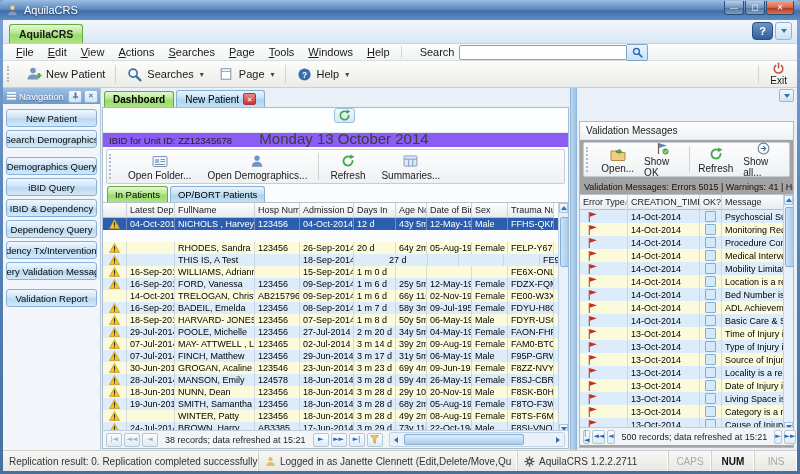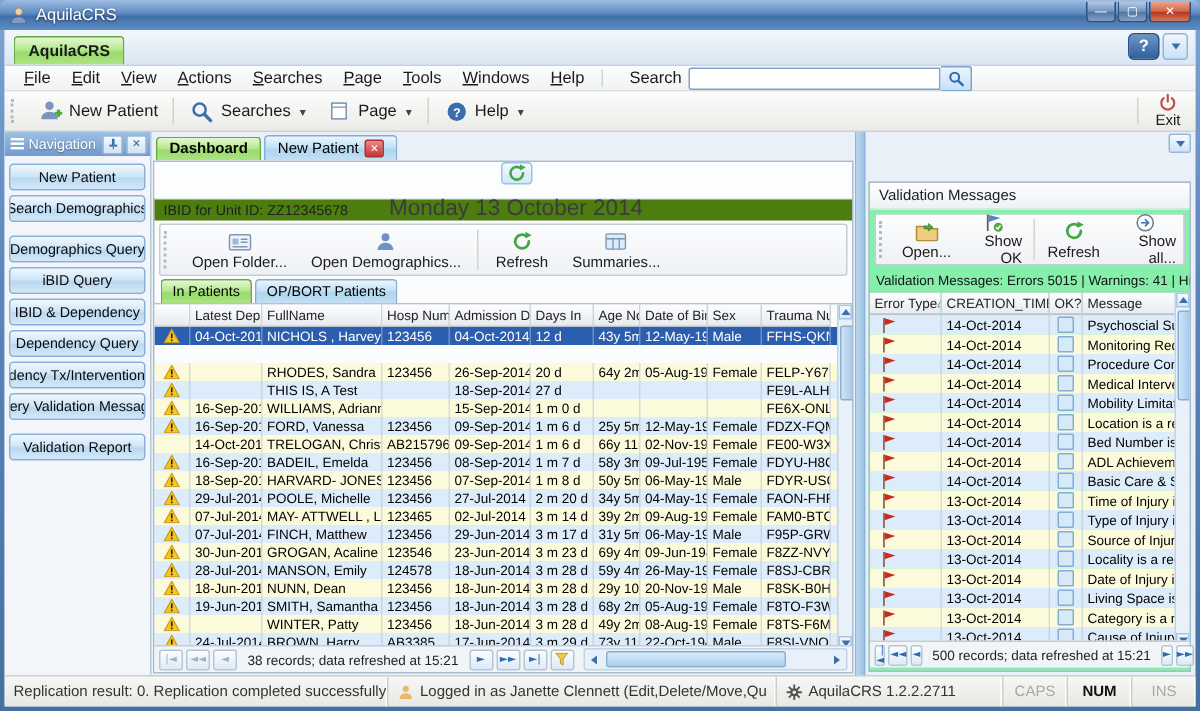--- a/index.html
+++ b/index.html
@@ -68,21 +68,21 @@
   .dtab{font-size:10px;padding:2px 8px;border:1px solid #85aed4;border-bottom:none;border-radius:3px 3px 0 0;margin-right:2px;
        background:linear-gradient(180deg,#eaf5fd,#c5e1f5 45%,#aed5ef 55%,#c3e0f4);display:flex;align-items:center;gap:4px;}
   .dtab.active{background:linear-gradient(180deg,#e4f8d2,#b6e88f 45%,#98dc6b 55%,#ace383);border-color:#6aa844;font-weight:bold;}
   .closebox{width:11px;height:10px;border-radius:2px;border:1px solid #a33;background:linear-gradient(#e88,#c33);color:#fff;font-size:7px;
        display:flex;align-items:center;justify-content:center;line-height:7px;}
   .dashpanel{position:absolute;top:19px;left:1px;right:1px;bottom:2px;background:#fafcfd;border:1px solid #a9bccd;box-sizing:border-box;}
   .daterow{height:24px;display:flex;align-items:center;gap:7px;padding-left:17px;background:#fbfdfe;flex-direction:column;}
   .refbtn{width:19px;height:18px;border:1px solid #9cc0de;border-radius:3px;background:linear-gradient(#f0f8fe,#d3e9f8);
        display:flex;align-items:center;justify-content:center;}
   .datetitle{font-size:15px;color:#3c3c3c;}
-  .unitrow{height:14px;border-top:1px solid #e3e9ef;display:flex;align-items:center;padding-left:6px;font-size:9.5px;color:#222;background:#4d7c0f;}
+  .unitrow{height:14px;border-top:1px solid #e3e9ef;display:flex;align-items:center;padding-left:6px;font-size:9.5px;color:#222;background:#8b5cf6;}
   .actionsbox{margin:2px 3px;height:33px;border:1px solid #c3cdd7;border-radius:2px;background:linear-gradient(#fdfdfe,#eef1f4);
        display:flex;align-items:stretch;}
   .abtn{display:flex;flex-direction:column;align-items:center;justify-content:center;padding:1px 8px 0;font-size:10px;color:#1a1a1a;gap:1px;}
   .abtn .ic{height:15px;display:flex;align-items:center;justify-content:center;}
   .ptabs{height:16px;display:flex;align-items:flex-end;padding-left:4px;}
   .ptab{font-size:9.5px;padding:2px 7px;border:1px solid #85aed4;border-bottom:none;border-radius:3px 3px 0 0;margin-right:2px;
        background:linear-gradient(180deg,#eaf5fd,#c5e1f5 45%,#aed5ef 55%,#c3e0f4);}
   .ptab.active{background:linear-gradient(180deg,#e4f8d2,#b6e88f 45%,#98dc6b 55%,#ace383);border-color:#6aa844;}
 
   
@@ -112,21 +112,21 @@
   .hscroll{flex:1;height:13px;background:#e8f1fa;border:1px solid #c2d4e4;border-radius:2px;position:relative;margin-left:4px;display:flex;align-items:center;}
   .hthumb{position:absolute;left:14px;right:40px;top:1px;bottom:1px;border:1px solid #86afd6;border-radius:2px;background:linear-gradient(#dcecf9,#abcdec);}
   .harrow{width:12px;height:100%;display:flex;align-items:center;justify-content:center;}
   .tri-l{width:0;height:0;border-top:3px solid transparent;border-bottom:3px solid transparent;border-right:4px solid #3c6ea8;}
   .tri-r{width:0;height:0;border-top:3px solid transparent;border-bottom:3px solid transparent;border-left:4px solid #3c6ea8;}
 
   .splitter{position:absolute;left:567px;width:7px;top:0;bottom:0;background:linear-gradient(90deg,#bcd8f0,#9cc2e4);border-left:1px solid #8fb6da;border-right:1px solid #8fb6da;box-sizing:border-box;}
   .collapse-chev{position:absolute;right:3px;top:1px;width:13px;height:11px;border:1px solid #9ab6d6;border-radius:2px;
        background:linear-gradient(#f4f9fe,#cfe4f6);display:flex;align-items:center;justify-content:center;}
 
-  .rightpanel{position:absolute;left:576px;right:3px;top:33px;bottom:3px;background:#86efac;border:1px solid #a9bccd;box-sizing:border-box;text-align:right;}
+  .rightpanel{position:absolute;left:576px;right:3px;top:33px;bottom:3px;background:#a3a3a3;border:1px solid #a9bccd;box-sizing:border-box;}
   .rtitle{height:17px;display:flex;align-items:center;padding-left:6px;font-size:10px;color:#222;background:linear-gradient(#fdfdfe,#eef2f5);
        border-bottom:1px solid #dde4ea;}
   .cbx{width:9px;height:9px;border:1px solid #85add2;background:#d6e9f8;border-radius:1px;}
   .summaryline{height:15px;display:flex;align-items:center;padding-left:4px;font-size:9px;color:#111;white-space:nowrap;overflow:hidden;}
 
   .statusbar{position:absolute;left:0;right:0;bottom:0;height:20px;background:linear-gradient(#f7f7f5,#e7e7e3);
        border-top:1px solid #cfcfcb;display:flex;align-items:stretch;font-size:10px;color:#333;}
   .ssec{display:flex;align-items:center;padding:0 6px;border-right:1px solid #cfcfca;box-shadow:inset -1px 0 0 #fff;white-space:nowrap;overflow:hidden;}
   .kbd{width:30px;justify-content:center;}
   .kbd.dim{color:#a8a8a4;}
@@ -443,21 +443,21 @@
                       <path d="M6 .6 L11.5 10.4 H.5 Z" fill="#f7c325" stroke="#c79810" stroke-width=".8"></path>
                       <rect x="5.4" y="3.6" width="1.2" height="3.6" fill="#222"></rect>
                       <rect x="5.4" y="8.1" width="1.2" height="1.2" fill="#222"></rect>
                     </svg>
                   </span>
                 </div>
                 <div class="gcell" style="width: 48px; flex: 0 0 auto;"></div>
                 <div class="gcell" style="width: 80px; flex: 0 0 auto;">THIS IS, A Test</div>
                 <div class="gcell" style="width: 45px; flex: 0 0 auto;"></div>
                 <div class="gcell" style="width: 54px; flex: 0 0 auto;">18-Sep-2014</div>
-                <div class="gcell" style="width: 42px; flex: 0 0 auto;">27 d</div>
+                <div class="gcell" style="width: 42px; flex: 0 0 auto; margin-left: 32px;">27 d</div>
                 <div class="gcell" style="width: 31px; flex: 0 0 auto;"></div>
                 <div class="gcell" style="width: 45px; flex: 0 0 auto;"></div>
                 <div class="gcell" style="width: 36px; flex: 0 0 auto;"></div>
                 <div class="gcell" style="width: 46px; flex: 0 0 auto;">FE9L-ALH</div>
               </div>
               <div class="grow row-y" style="height: 12px;">
                 <div class="gcell" style="width: 24px; flex: 0 0 auto; justify-content: center;">
                   <span style="display: flex;">
                     <svg width="11" height="10" viewBox="0 0 12 11">
                       <path d="M6 .6 L11.5 10.4 H.5 Z" fill="#f7c325" stroke="#c79810" stroke-width=".8"></path>

